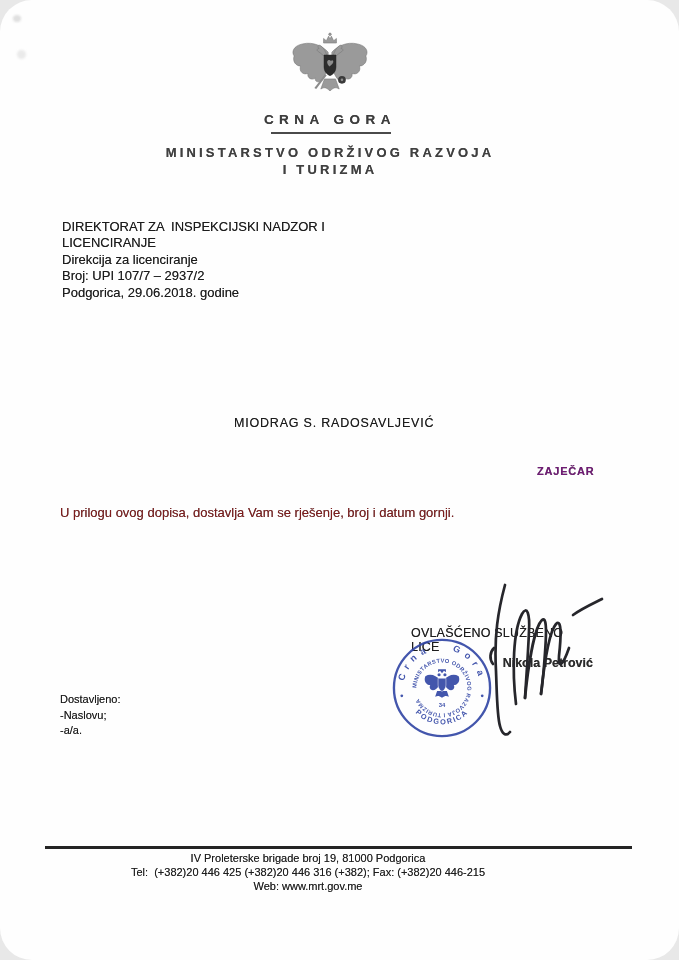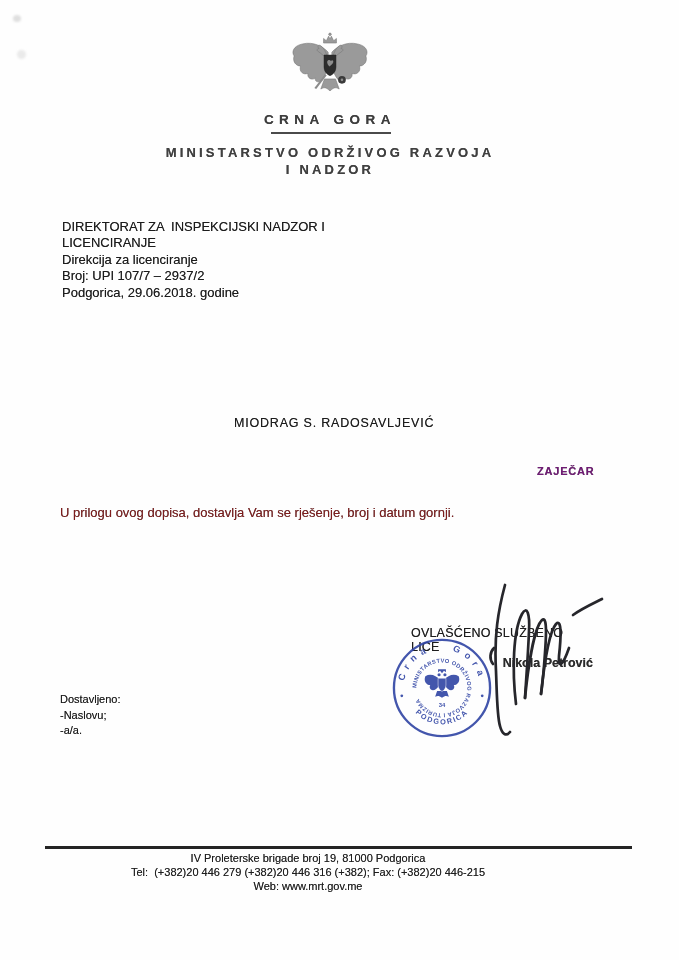--- a/index.html
+++ b/index.html
@@ -4,20 +4,21 @@
 <style>
   html,body{margin:0;padding:0;background:#e8e8e8;}
   .page{
     position:relative;
     width:679px;height:960px;
     margin:0 auto;
     background:#fefefe;
     overflow:hidden;
     font-family:"Liberation Sans", sans-serif;
     color:#1f1f1f;
+    border-radius:32px;
   }
   .abs{position:absolute;}
   .scan{text-shadow:0 0 .45px rgba(30,30,30,.65);}
   .pre{white-space:pre;}
   .coa{left:284px;top:31px;}
   .country{top:112px;left:0;width:660px;font-size:13.5px;font-weight:bold;
            letter-spacing:5.5px;color:#3d3d3d;text-align:center;}
   .hdr-rule{top:132px;left:271px;width:120px;height:2px;background:#4a4a4a;}
   .ministry1{top:145px;left:0;width:660px;font-size:13px;font-weight:bold;
              letter-spacing:3.2px;color:#404040;text-align:center;}
@@ -89,21 +90,21 @@
     <circle cx="63" cy="53" r="1.4" fill="#8f8f8f"></circle>
 
     <path d="M43.5 26 L56.5 26 L56.5 39 C56.5 44 53.5 47 50 48.5 C46.5 47 43.5 44 43.5 39 Z" fill="#2c2c2c" stroke="#1f1f1f" stroke-width="0.5"></path>
     <path d="M47 33 C48 31 50 31 51 32.5 C52.5 31 54 32 53.5 34 C53 36 51 37 49.5 38.5
              C48 37 46.5 35 47 33 Z" fill="#8d8d8d" stroke="none"></path>
   </svg>
 
   <div class="abs country scan">CRNA GORA</div>
   <div class="abs hdr-rule"></div>
   <div class="abs ministry1 scan">MINISTARSTVO ODRŽIVOG RAZVOJA</div>
-  <div class="abs ministry2 scan">I NADZOR</div>
+  <div class="abs ministry2 scan">I TURIZMA</div>
 
   <div class="abs sender">
     <div class="pre scan">DIREKTORAT ZA  INSPEKCIJSKI NADZOR I</div>
     <div class="pre scan">LICENCIRANJE</div>
     <div class="pre scan">Direkcija za licenciranje</div>
     <div class="pre scan">Broj: UPI 107/7 – 2937/2</div>
     <div class="pre scan">Podgorica, 29.06.2018. godine</div>
   </div>
 
   <div class="abs rec-name scan">MIODRAG S. RADOSAVLJEVIĆ</div>
@@ -162,17 +163,17 @@
 
   <div class="abs dist">
     <div class="scan">Dostavljeno:</div>
     <div class="scan">-Naslovu;</div>
     <div class="scan">-a/a.</div>
   </div>
 
   <div class="abs ft-rule"></div>
   <div class="abs ft-text">
     <div class="scan">IV Proleterske brigade broj 19, 81000 Podgorica</div>
-    <div class="pre scan">Tel:  (+382)20 446 279 (+382)20 446 316 (+382); Fax: (+382)20 446-215</div>
+    <div class="pre scan">Tel:  (+382)20 446 425 (+382)20 446 316 (+382); Fax: (+382)20 446-215</div>
     <div class="scan">Web: www.mrt.gov.me</div>
   </div>
 
 </div>
 
 </body></html>

